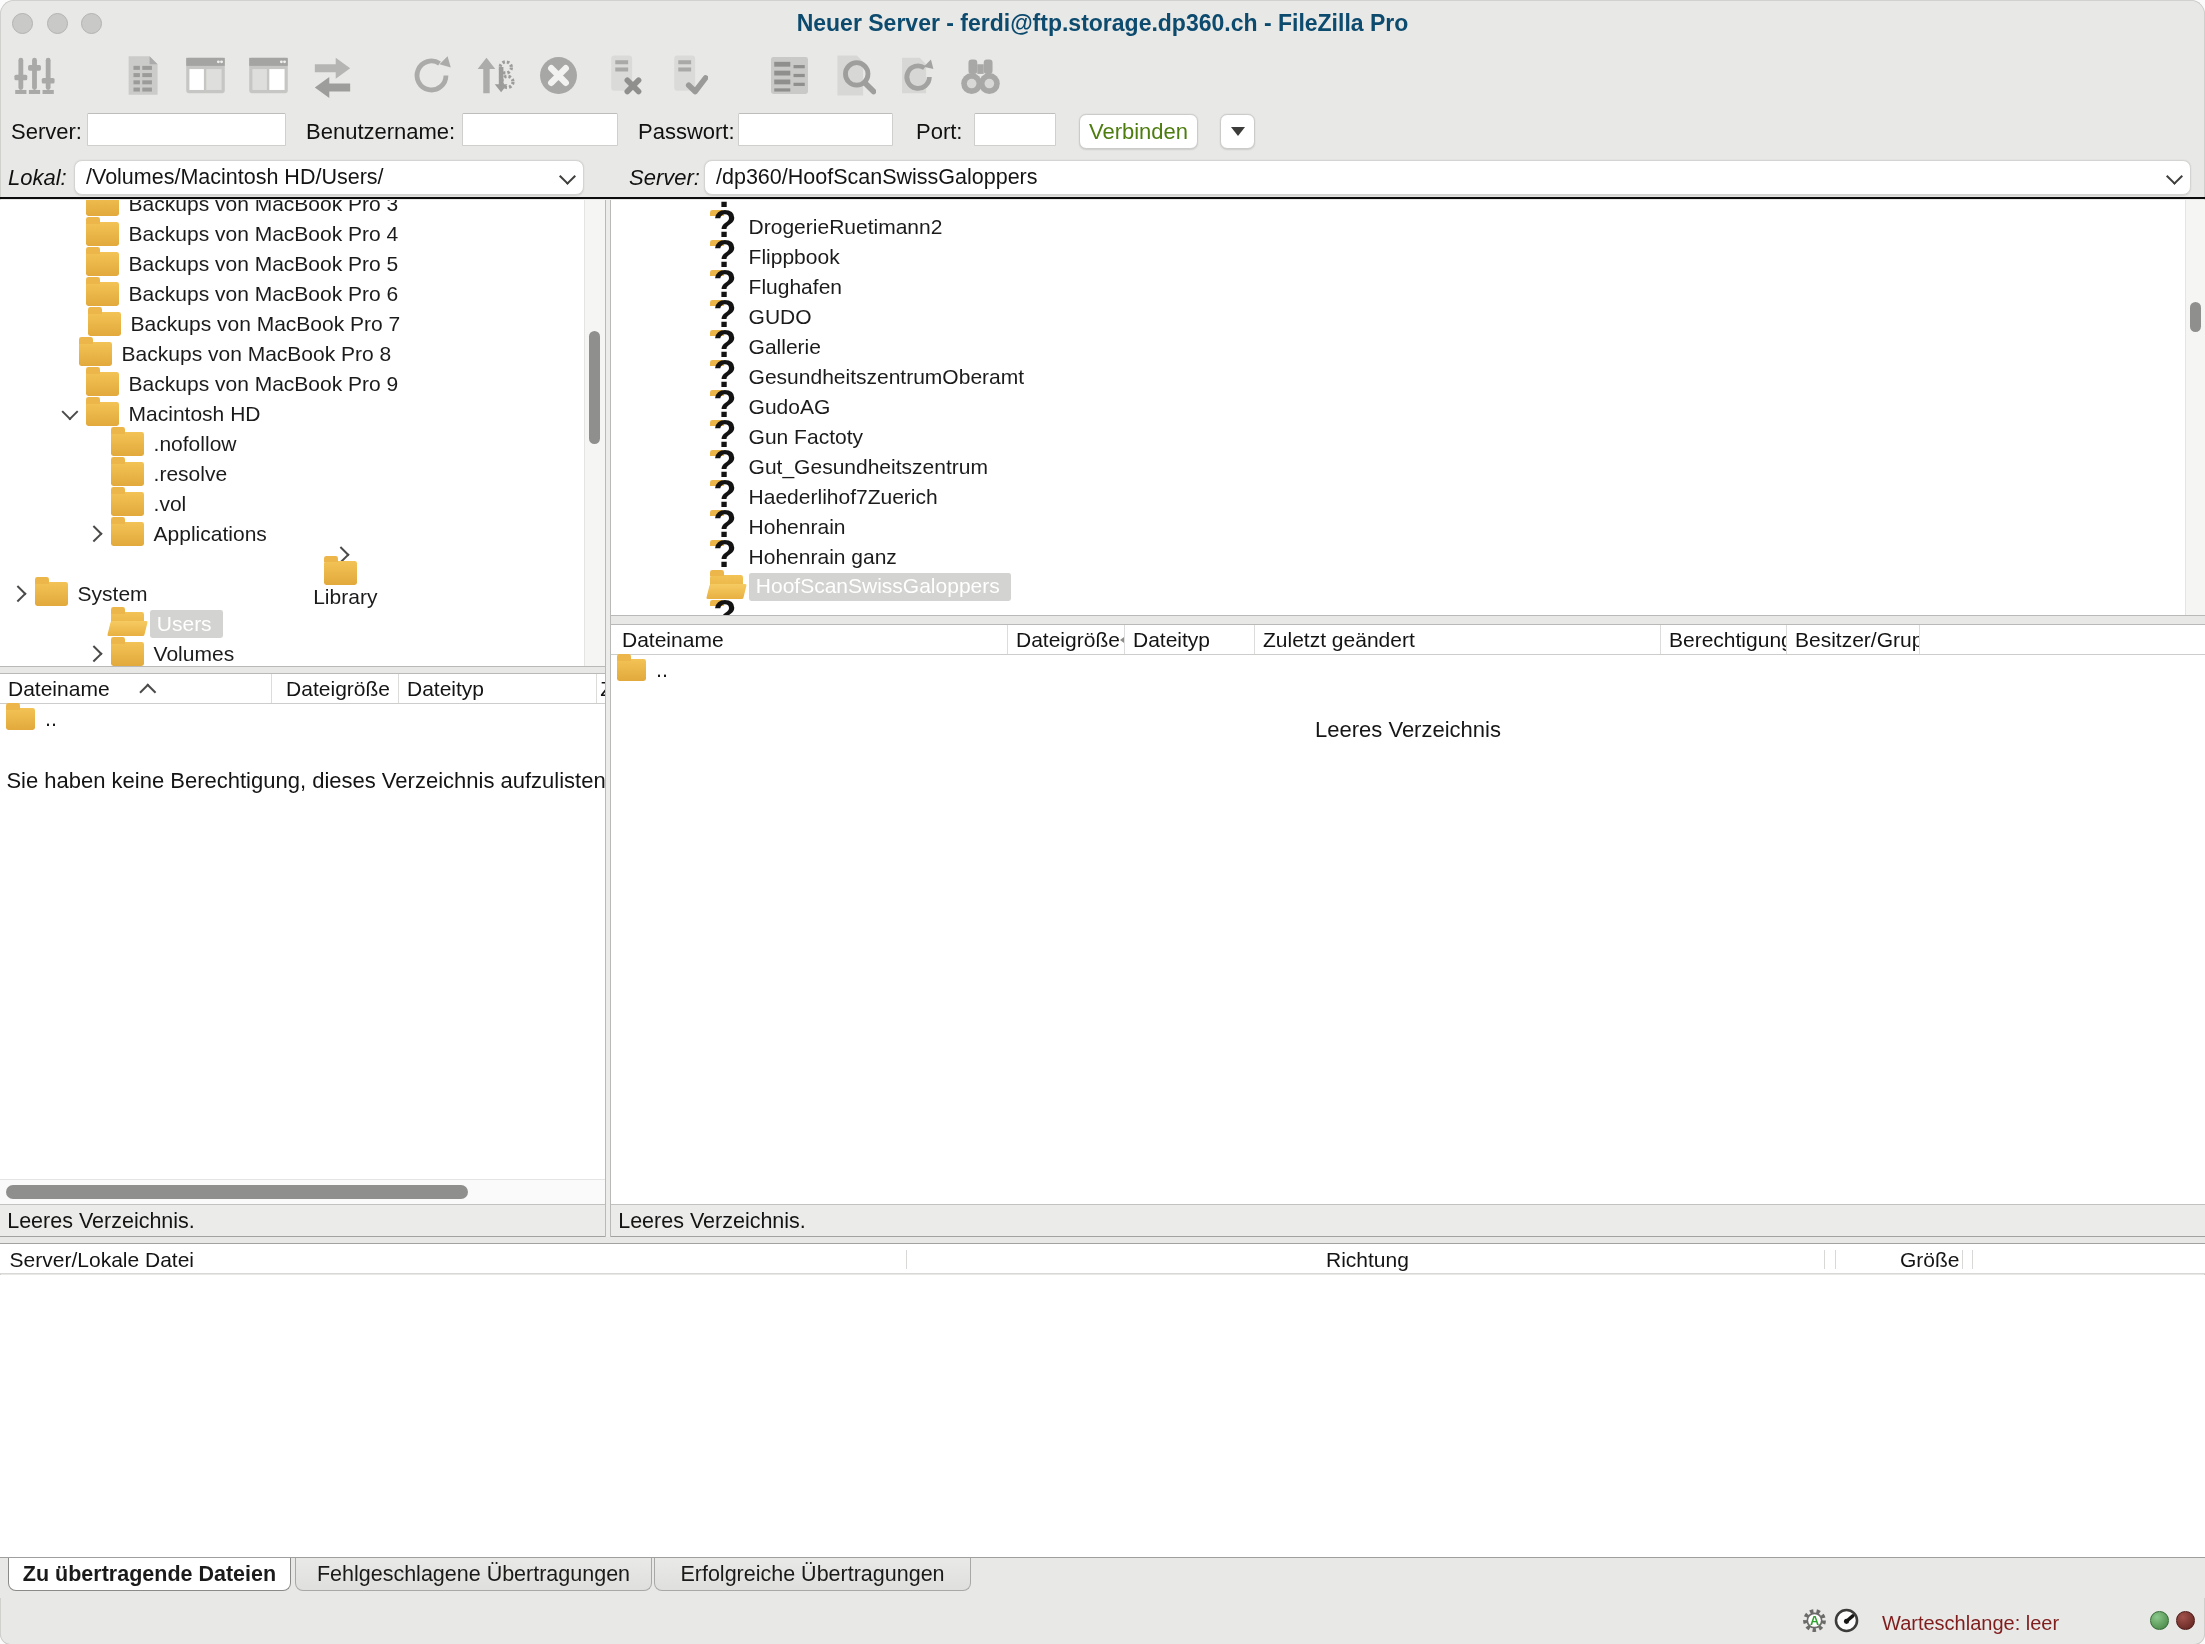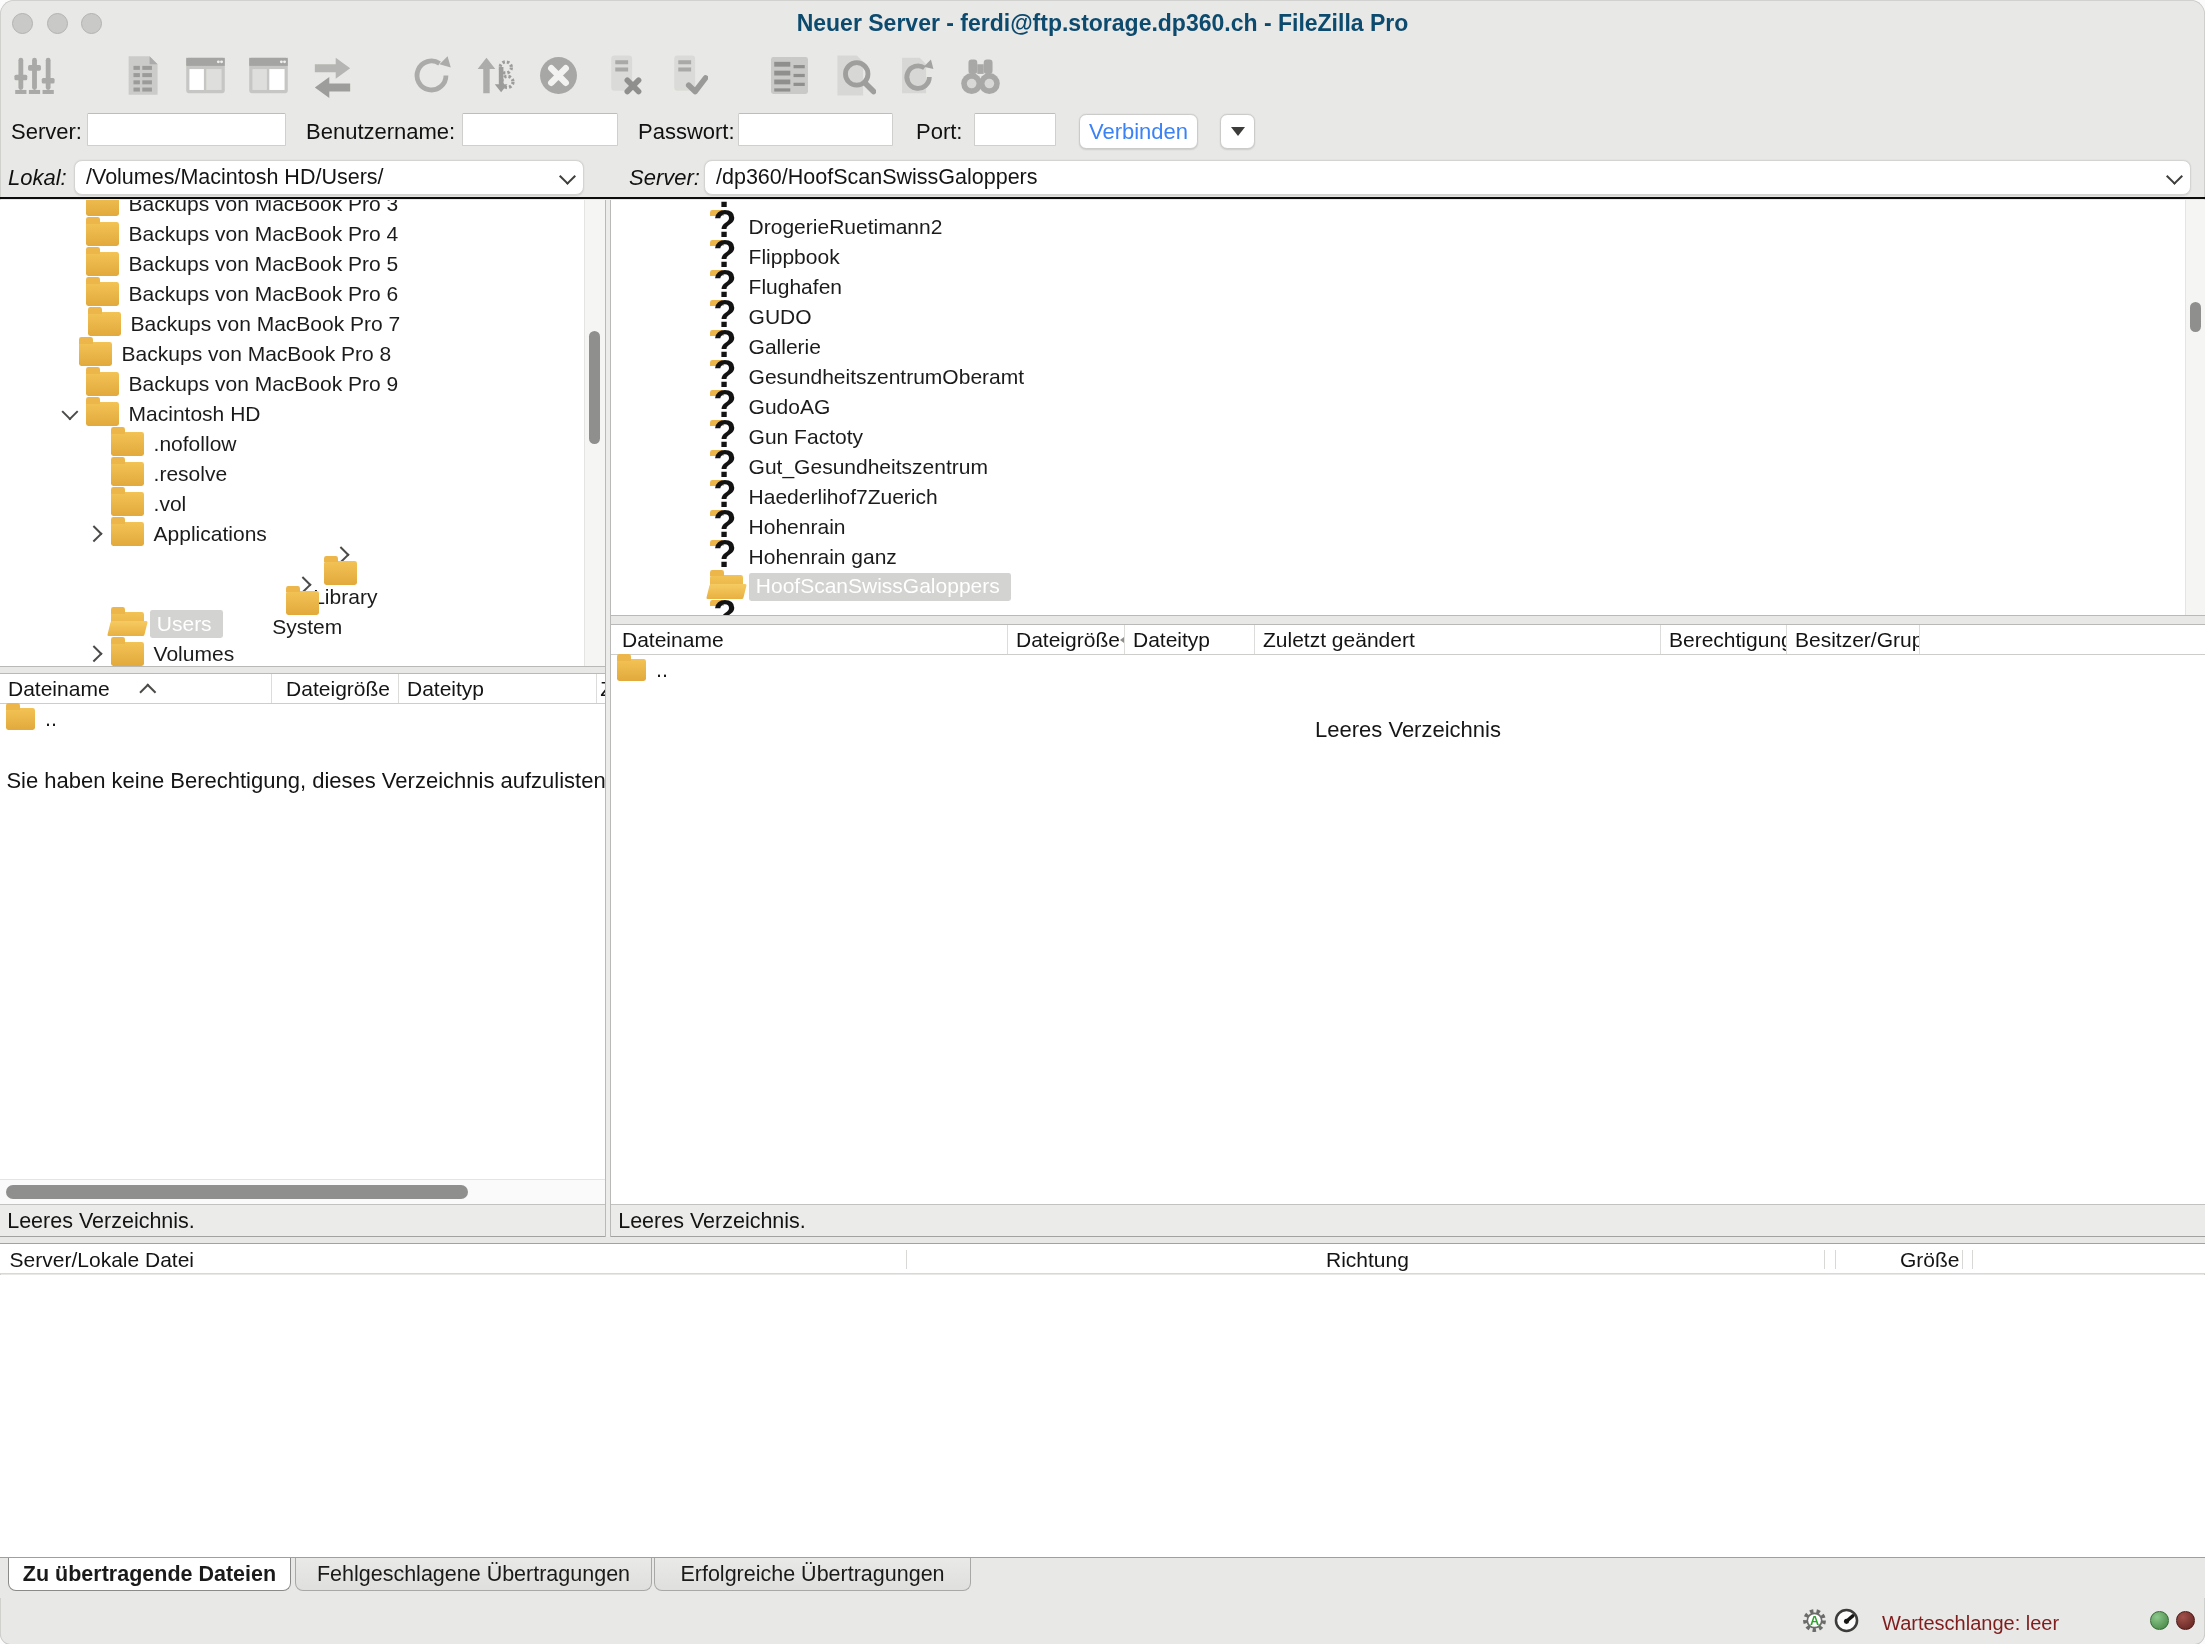--- a/index.html
+++ b/index.html
@@ -15,21 +15,21 @@
   
   .toolbar{position:absolute;top:46px;left:0;right:0;height:61px;}
   .tbi{position:absolute;top:4.8px;width:46px;height:49px;display:flex;align-items:center;justify-content:center;}
   .tbi svg{width:45px;height:45px;}
 
   
   .quickbar{position:absolute;top:107px;left:0;right:0;height:49px;font-size:22px;color:#111;}
   .qlabel{position:absolute;top:12px;white-space:nowrap;}
   .qinput{position:absolute;top:113px;height:33px;border:0.8px solid #cfcfcd;border-top-color:#bdbdbb;border-radius:1.6px;background:#fff;font-size:21px;padding:0 6.4px;outline:none;box-sizing:border-box;}
   .quickbar .qinput{top:6.4px;}
-  .connect-btn{position:absolute;top:7.2px;left:1079px;width:119px;height:35px;background:#fff;border:0.8px solid #cbcbc9;border-radius:7.2px;font-size:22px;color:#3b82f6;font-family:"Liberation Sans",sans-serif;box-shadow:0 0.8px 1.6px rgba(0,0,0,0.12);}
+  .connect-btn{position:absolute;top:7.2px;left:1079px;width:119px;height:35px;background:#fff;border:0.8px solid #cbcbc9;border-radius:7.2px;font-size:22px;color:#4d7c0f;font-family:"Liberation Sans",sans-serif;box-shadow:0 0.8px 1.6px rgba(0,0,0,0.12);}
   .connect-dd{position:absolute;top:7.2px;left:1220px;width:35px;height:35px;background:#fff;border:0.8px solid #cbcbc9;border-radius:7.2px;box-shadow:0 0.8px 1.6px rgba(0,0,0,0.12);display:flex;align-items:center;justify-content:center;}
   .ddtri{width:0;height:0;border-left:7.2px solid transparent;border-right:7.2px solid transparent;border-top:9.6px solid #3c3c3a;}
 
   
   .pathbar{position:absolute;top:158px;left:0;right:0;height:40px;font-size:22px;color:#111;}
   .plabel{position:absolute;top:7.2px;white-space:nowrap;font-style:italic;}
   .pselect{position:absolute;top:2.4px;height:35px;background:#fff;border:0.8px solid #d4d4d2;border-radius:8px;box-shadow:0 0.8px 1.6px rgba(0,0,0,0.10);display:flex;align-items:center;padding:0 11px;box-sizing:border-box;}
   .pvalue{font-size:21.5px;color:#141414;white-space:nowrap;overflow:hidden;flex:1;}
   .pchev{width:9.6px;height:9.6px;border-right:2.4px solid #3e3e3c;border-bottom:2.4px solid #3e3e3c;transform:rotate(45deg) translateY(-2.4px);flex:none;margin-left:8px;}
 
@@ -348,21 +348,21 @@
           <span class="fold"></span>
           <span class="tlabel">Applications</span>
         </div>
         <div class="trow" style="padding-left: 76px; flex-direction: column;">
           <span class="chevslot">
             <span class="chv r"></span>
           </span>
           <span class="fold"></span>
           <span class="tlabel">Library</span>
         </div>
-        <div class="trow" style=" flex-direction: column;">
+        <div class="trow" style="">
           <span class="chevslot">
             <span class="chv r"></span>
           </span>
           <span class="fold"></span>
           <span class="tlabel">System</span>
         </div>
         <div class="trow" style="padding-left: 76px;">
           <span class="chevslot"></span>
           <span class="fold open"></span>
           <span class="tlabel sel">Users</span>

